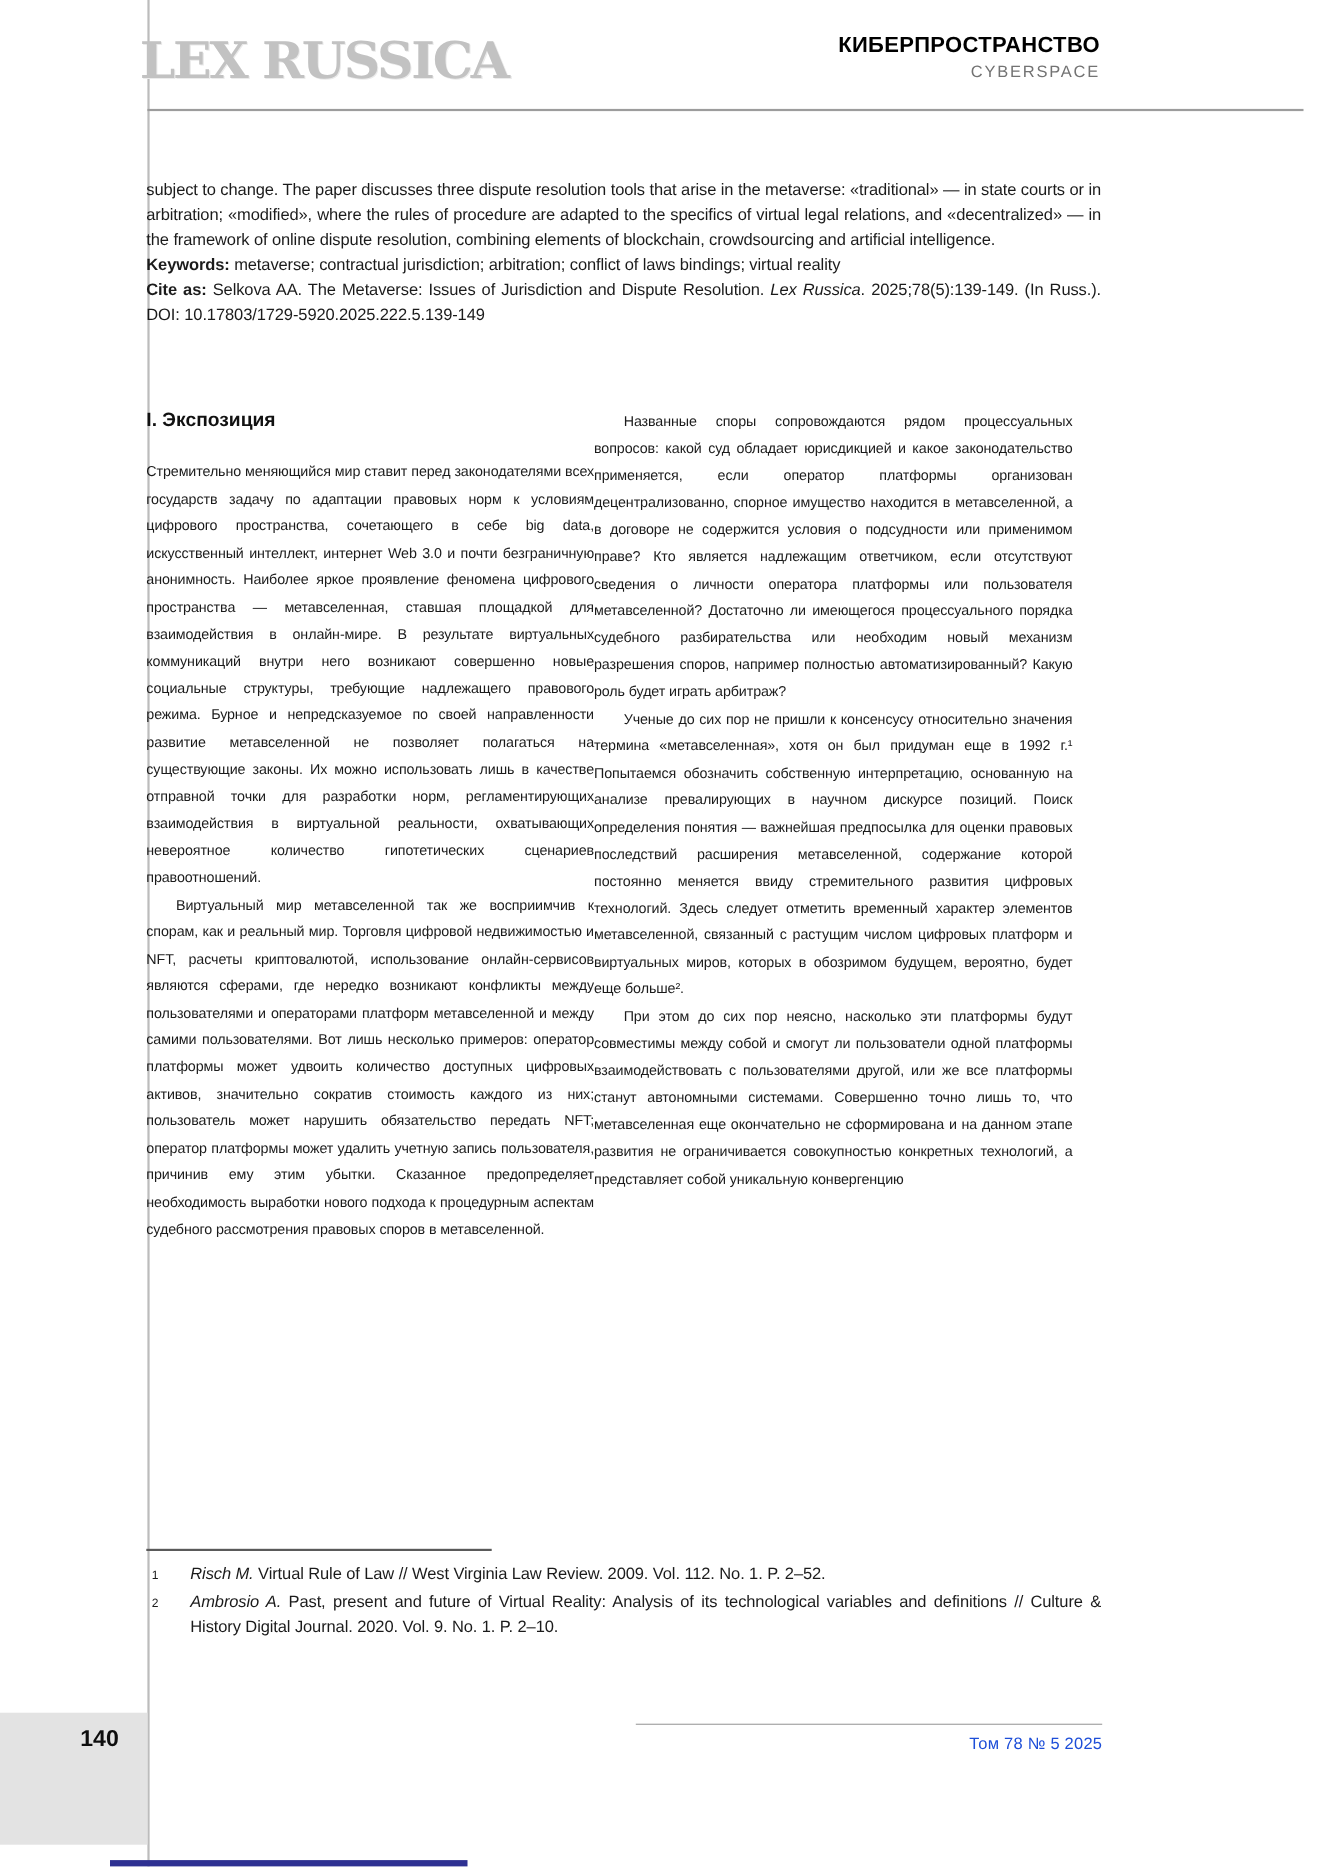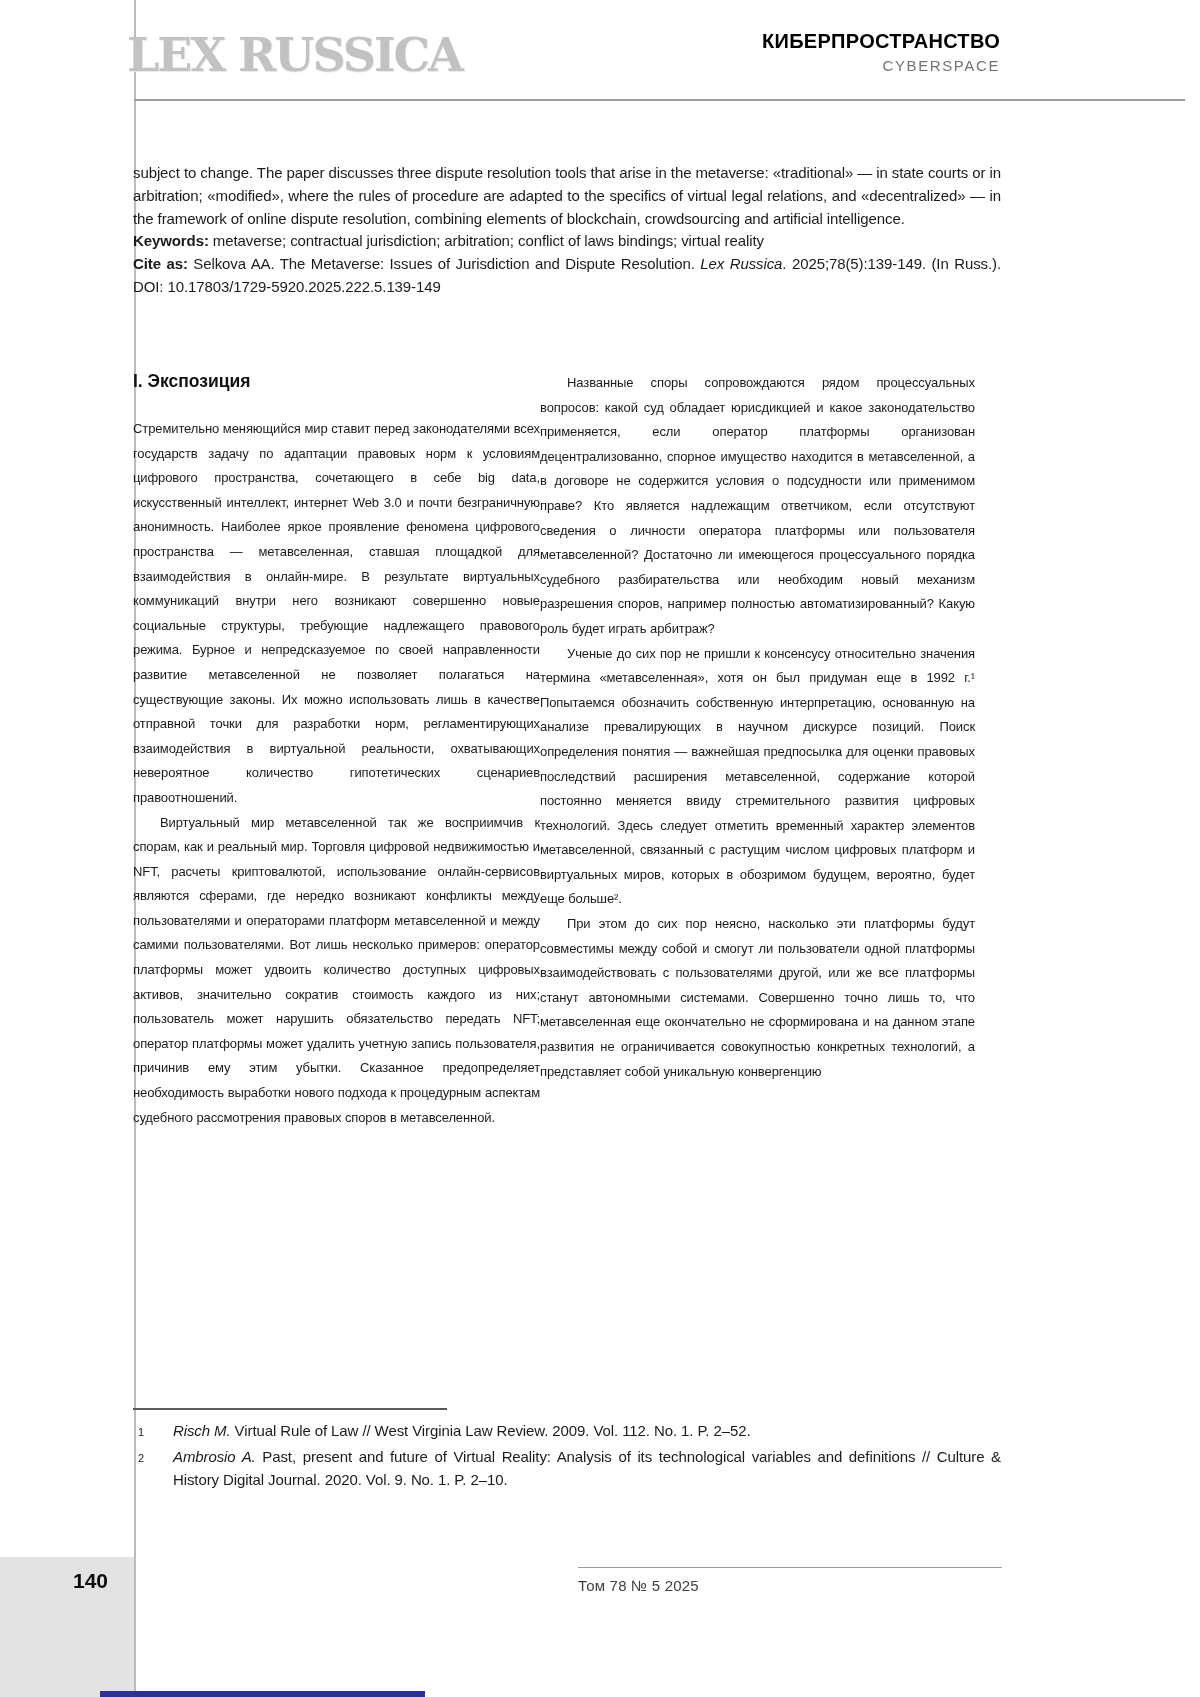--- a/index.html
+++ b/index.html
@@ -40,25 +40,25 @@
   .col p.indent { text-indent:27px; }
 
   
   .footnotes { position:absolute; left:133px; top:1408px; width:868px; }
   .fn-rule { width:314px; height:2px; background:#5a5a5a; margin-bottom:9px; }
   .fn { display:flex; font-size:15px; line-height:23.5px; letter-spacing:-0.1px; }
   .fn-num { flex:none; width:40px; font-size:11px; padding-top:2px; padding-left:5px; box-sizing:border-box; }
   .fn-text { flex:1; text-align:justify; }
 
   
-  .page-band { position:absolute; left:0; top:1557px; width:134px; height:140px; background:#e3e3e3; }
+  .page-band { position:absolute; left:0; top:1557px; width:134px; height:120px; background:#e3e3e3; }
   .page-num { position:absolute; right:26px; top:12px; font-size:21px; font-weight:bold; color:#0e0e0e; }
   .footer-rule { position:absolute; left:578px; top:1567px; width:424px; height:1px; background:#9c9c9c; }
-  .volume-info { position:absolute; left:578px; top:1577px; width:424px; text-align:left;
-                 font-size:15px; color:#404040; letter-spacing:0.2px; }
+  .volume-info { position:absolute; left:578px; top:1577px; width:424px; text-align:right;
+                 font-size:15px; color:#1d4ed8; letter-spacing:0.2px; }
   .blue-sliver { position:absolute; left:100px; top:1691px; width:325px; height:6px; background:#2e3192; }
 </style>
 </head>
 <body>
 
 <div class="page">
 
   <div class="vline"></div>
 
   <div class="logo" style="color: rgb(194, 194, 194);">LEX RUSSICA</div>

